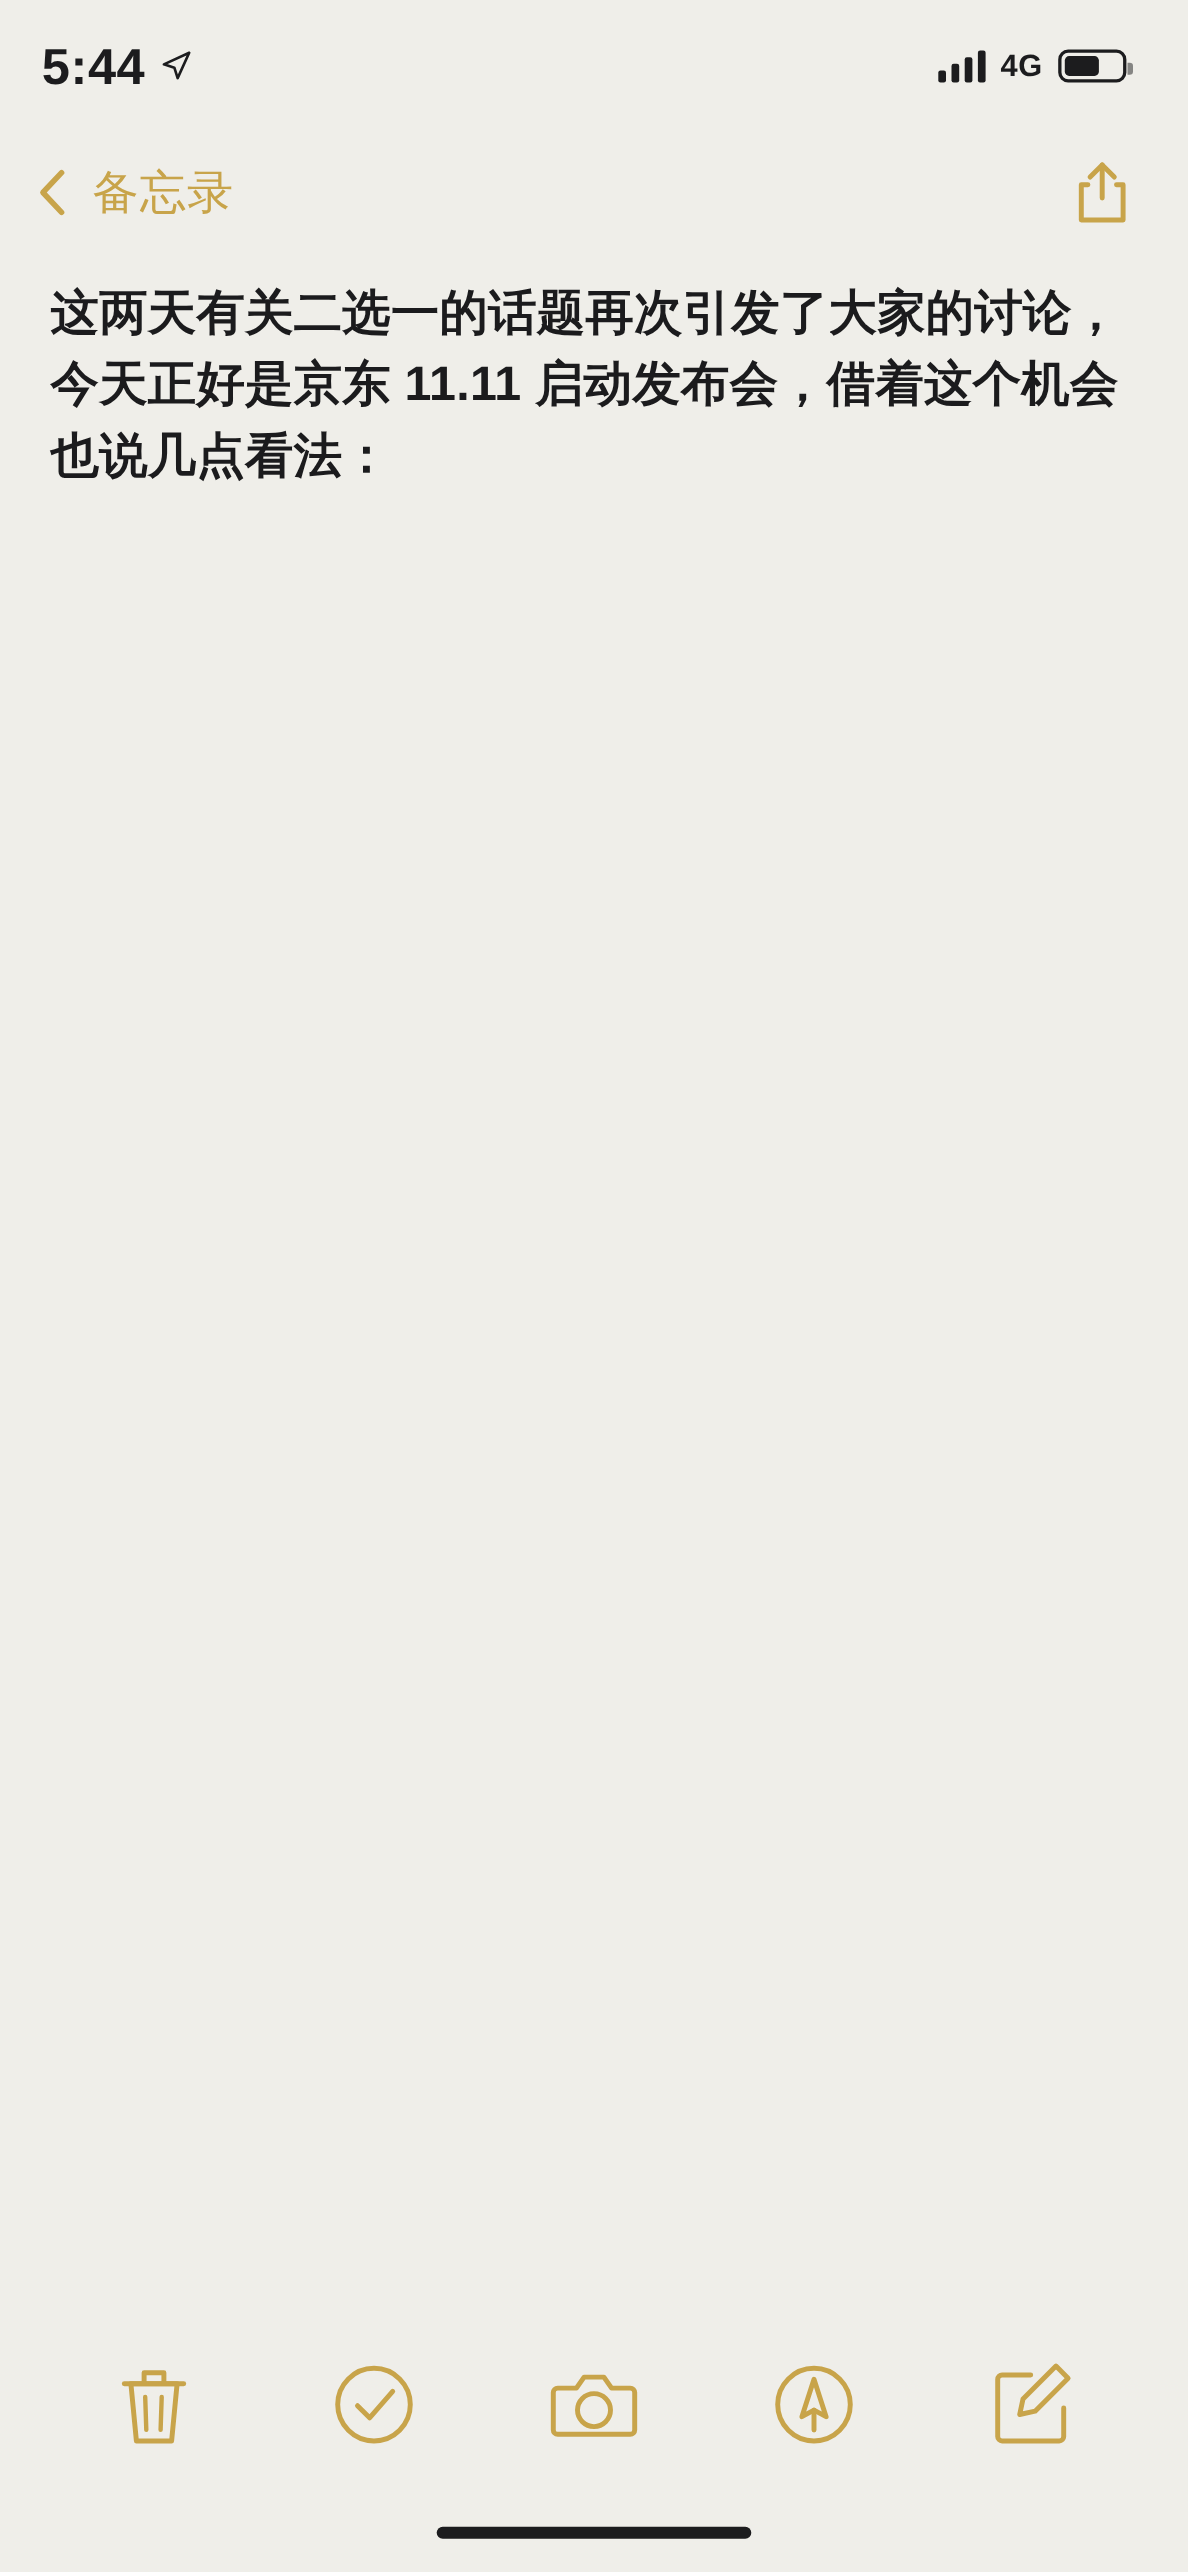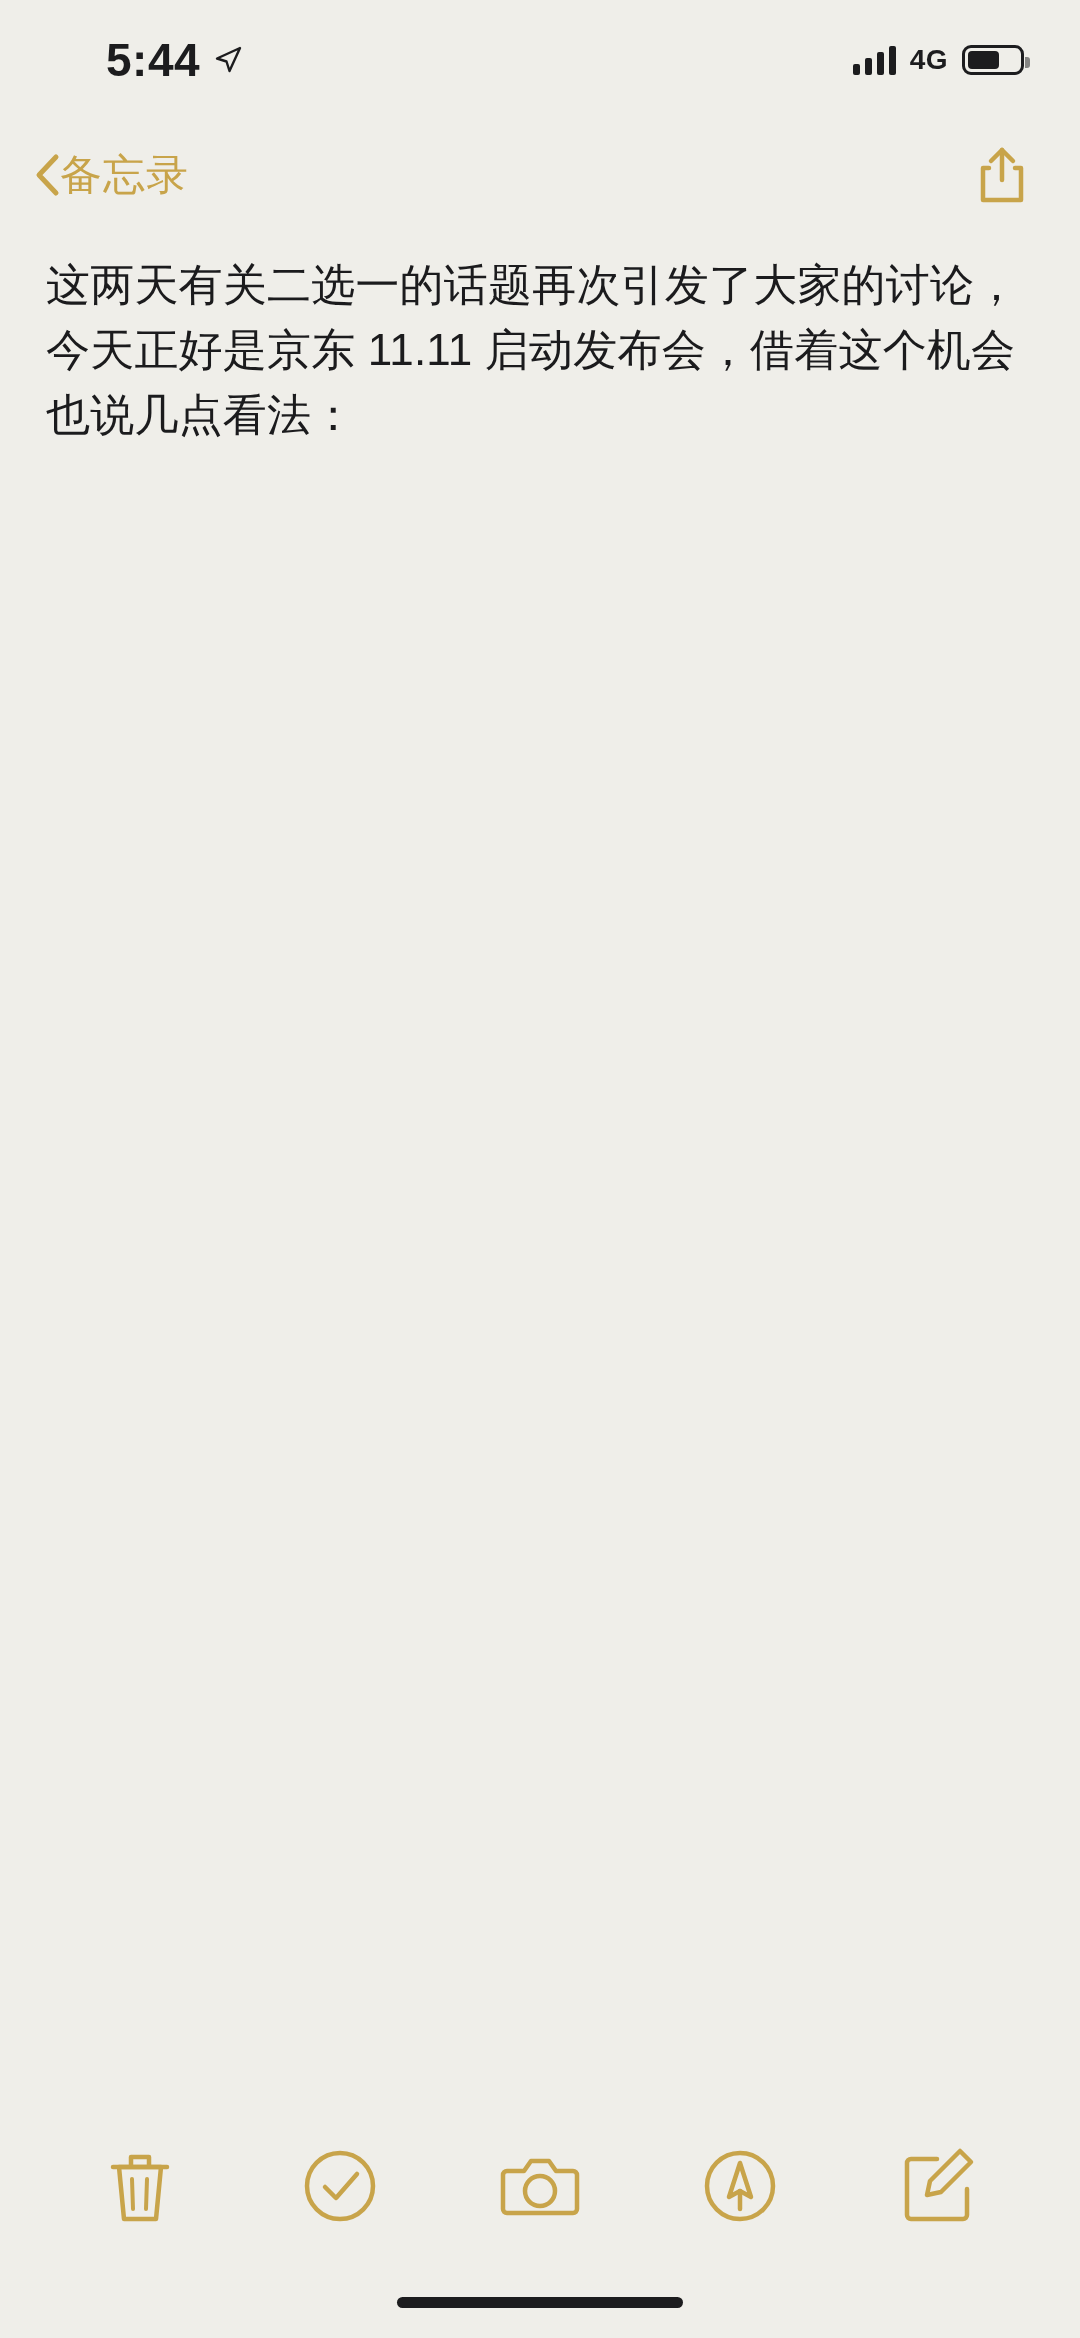--- a/index.html
+++ b/index.html
@@ -15,21 +15,21 @@
     overflow: hidden;
     position: relative;
   }
 
   
   .status-bar {
     height: 120px;
     display: flex;
     align-items: center;
     justify-content: space-between;
-    padding: 0 56px 0 106px;
+    padding: 0 56px 0 38px;
     box-sizing: border-box;
   }
   .status-left {
     display: flex;
     align-items: center;
     gap: 14px;
   }
   .status-time {
     font-size: 46px;
     font-weight: 600;
@@ -99,21 +99,21 @@
     height: 110px;
     display: flex;
     align-items: center;
     justify-content: space-between;
     padding: 0 52px 0 34px;
     box-sizing: border-box;
   }
   .nav-back {
     display: flex;
     align-items: center;
-    gap: 0;
+    gap: 24px;
     color: #c8a44a;
   }
   .chev {
     width: 26px;
     height: 44px;
   }
   .nav-back-label {
     font-size: 42px;
     font-weight: 500;
     color: #c8a44a;
@@ -129,20 +129,21 @@
     overflow: hidden;
   }
   .note-p {
     font-size: 44px;
     line-height: 1.48;
     color: #1b1b1d;
     margin: 0 0 46px 0;
     letter-spacing: 0.2px;
     text-align: left;
     word-break: break-all;
+    font-weight: bold;
   }
   .note-p:last-child { margin-bottom: 0; }
 
   
   .toolbar {
     position: absolute;
     left: 0;
     right: 0;
     bottom: 86px;
     height: 132px;

